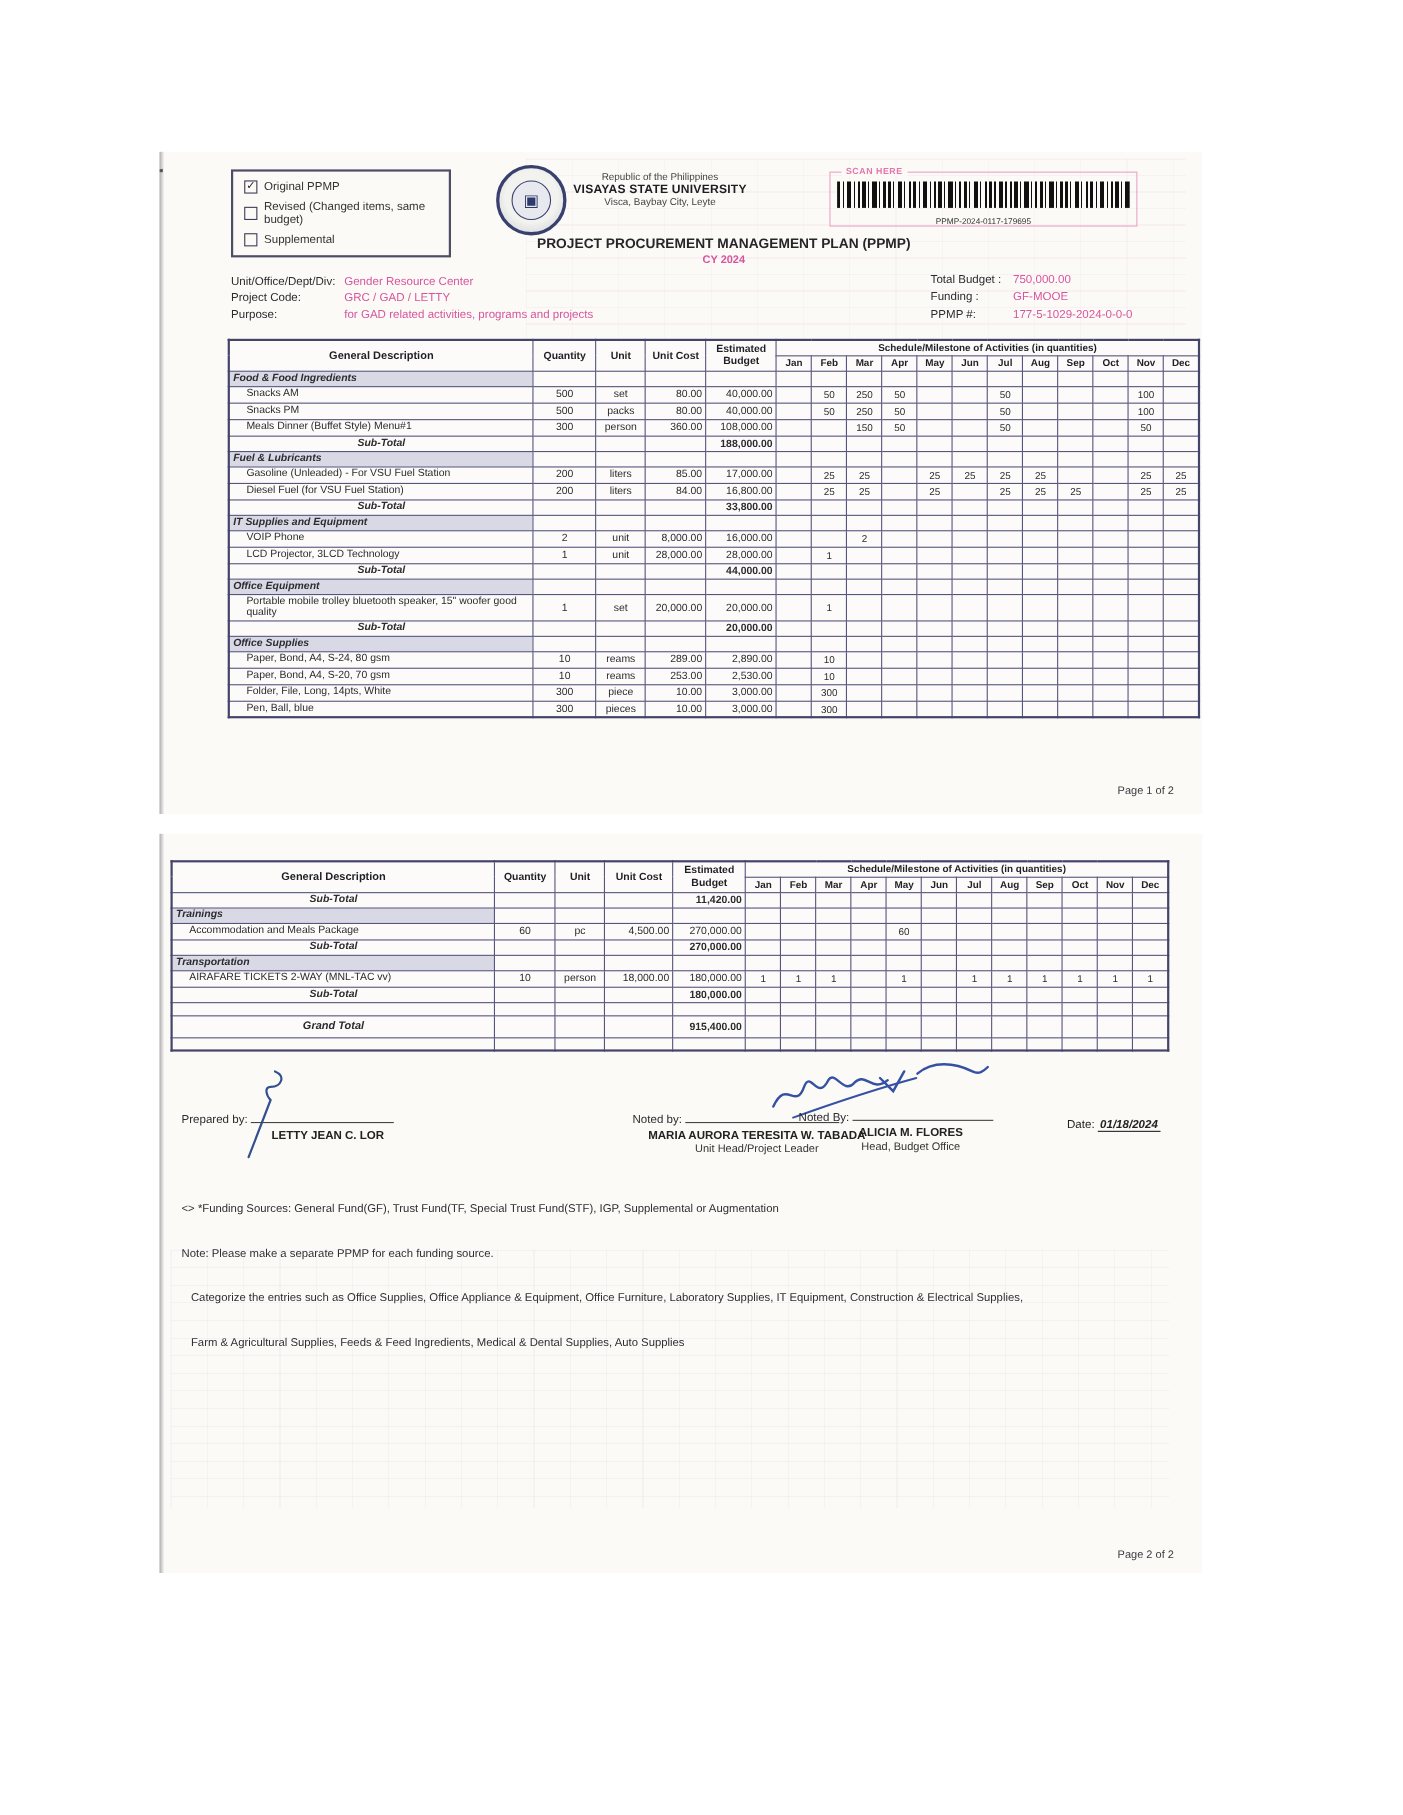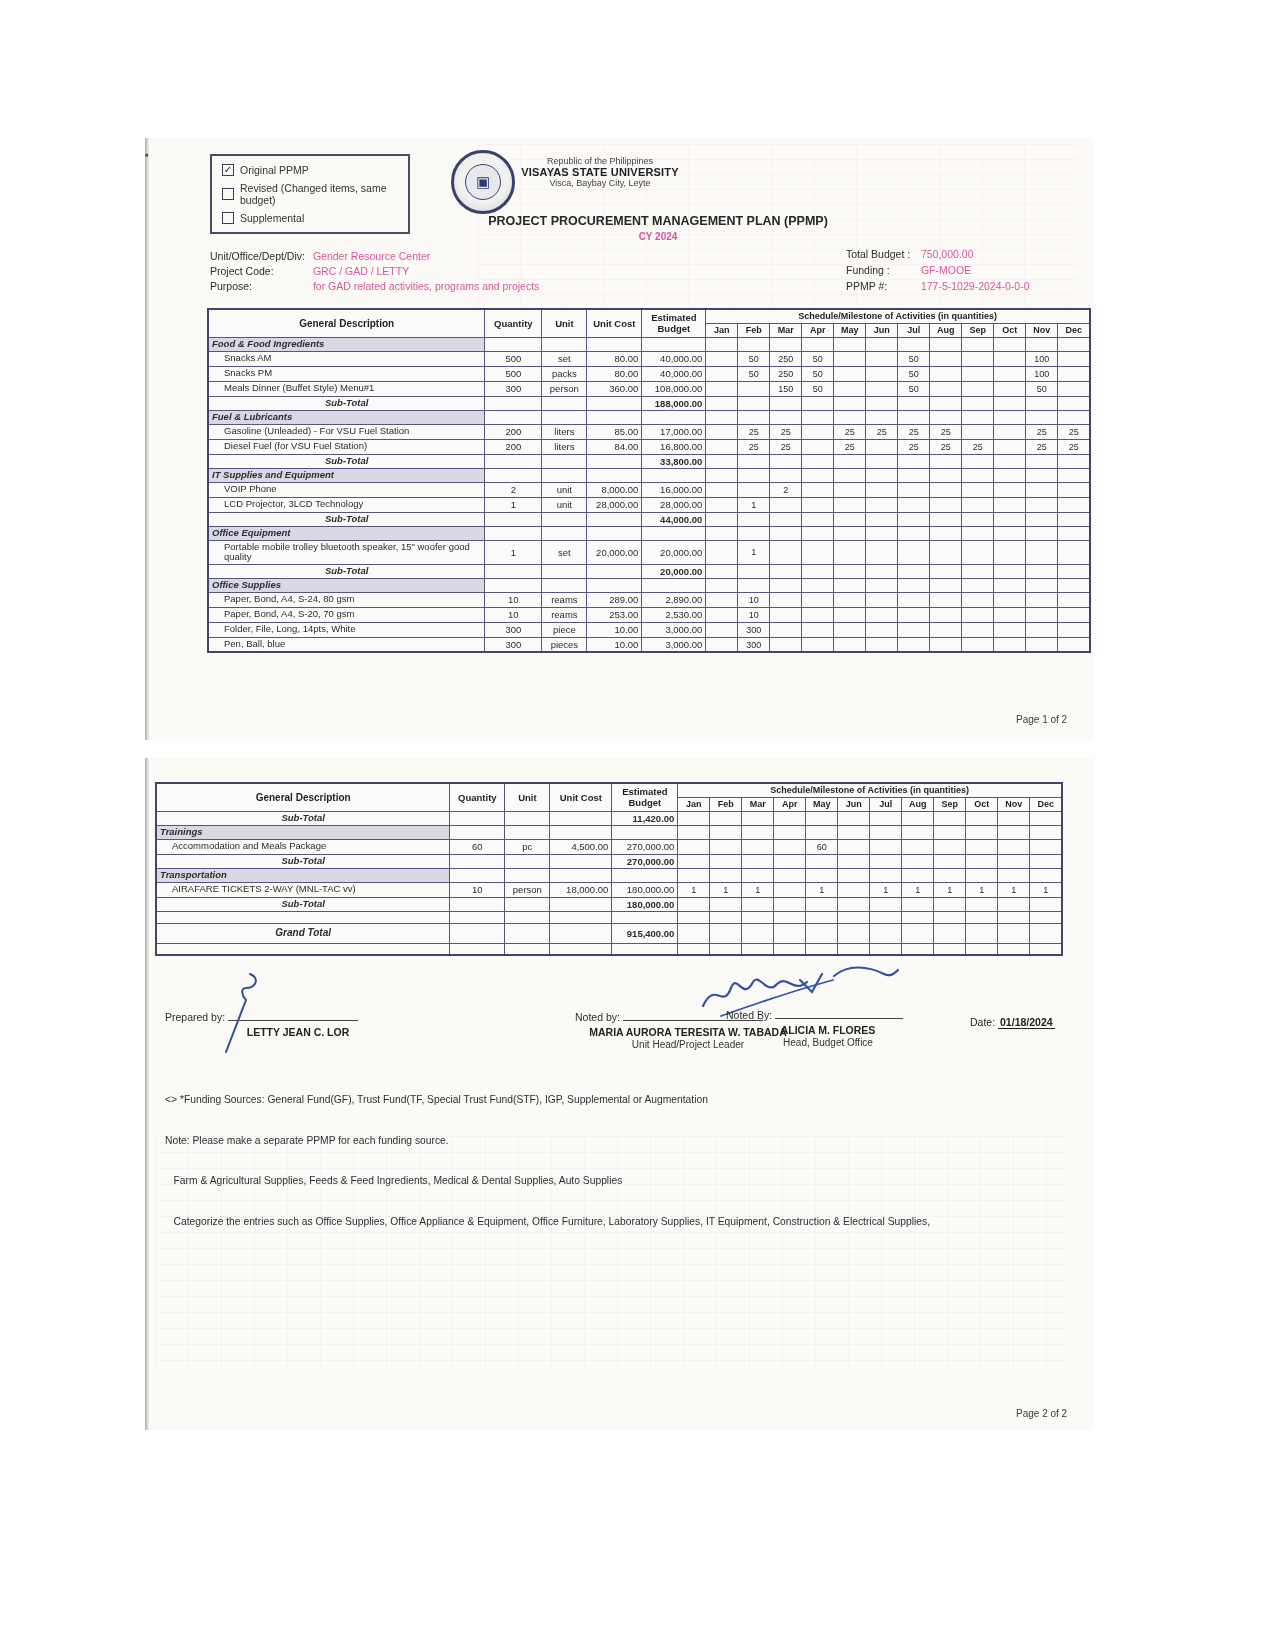--- a/index.html
+++ b/index.html
@@ -74,21 +74,21 @@
 
   .pageno{position:absolute;font-size:10px;color:#3b3b40;}
 
   
   .sig-label{position:absolute;font-size:10.5px;color:#2c2c30;}
   .sig-line{display:inline-block;border-bottom:1px solid #444;height:10px;}
   .sig-name{position:absolute;font-size:10.5px;font-weight:bold;color:#222;text-align:center;}
   .sig-title{position:absolute;font-size:10px;color:#333;text-align:center;}
   .sig-svg{position:absolute;}
   .date-line{position:absolute;font-size:10.5px;color:#222;}
-  .date-line .dv{font-weight:bold;border-bottom:1.4px solid #222;padding:0 2px;}
+  .date-line .dv{font-weight:bold;border-bottom:1.4px solid #222;padding:0 2px;font-style:italic;}
 
   .footnotes{position:absolute;font-size:10.3px;color:#2e2e33;line-height:13.5px;white-space:pre;}
 
   
   .ghost{position:absolute;pointer-events:none;
     background:
       repeating-linear-gradient(180deg, rgba(90,90,140,.35) 0 1px, transparent 1px 16px),
       repeating-linear-gradient(90deg, rgba(90,90,140,.28) 0 1px, transparent 1px 33px);
     opacity:.14;filter:blur(.4px);}
   .ghost-pink{position:absolute;pointer-events:none;
@@ -124,20 +124,25 @@
   <div class="seal">
     <div class="seal-in">▣</div>
   </div>
 
   <div class="uni">
     <div class="uni-l1">Republic of the Philippines</div>
     <div class="uni-l2">VISAYAS STATE UNIVERSITY</div>
     <div class="uni-l3">Visca, Baybay City, Leyte</div>
   </div>
 
+  <div class="scanbox">
+    <span class="scan-label">SCAN HERE</span>
+    <div class="barcode"></div>
+    <div class="scan-code">PPMP-2024-0117-179695</div>
+  </div>
 
   <div class="doc-title">PROJECT PROCUREMENT MANAGEMENT PLAN (PPMP)</div>
   <div class="doc-cy pink">CY 2024</div>
 
   <div class="info-row il" style="left:62px;top:112px;">
     <span class="lbl">Unit/Office/Dept/Div:</span>
     <span class="pink">Gender Resource Center</span>
   </div>
   <div class="info-row il" style="left:62px;top:127px;">
     <span class="lbl">Project Code:</span>
@@ -883,20 +888,20 @@
   <div class="sig-title" style="left:590px;top:279px;width:180px;">Head, Budget Office</div>
 
   <div class="date-line" style="left:822px;top:258px;">
     <span>Date:</span>
     <span class="dv">01/18/2024</span>
   </div>
 
   <div class="footnotes" style="left:17px;top:308px;">
     <div>&lt;&gt; *Funding Sources: General Fund(GF), Trust Fund(TF, Special Trust Fund(STF), IGP, Supplemental or Augmentation</div>
     <div>Note: Please make a separate PPMP for each funding source.</div>
+    <div>   Categorize the entries such as Office Supplies, Office Appliance &amp; Equipment, Office Furniture, Laboratory Supplies, IT Equipment, Construction &amp; Electrical Supplies,</div>
     <div>   Farm &amp; Agricultural Supplies, Feeds &amp; Feed Ingredients, Medical &amp; Dental Supplies, Auto Supplies</div>
-    <div>   Categorize the entries such as Office Supplies, Office Appliance &amp; Equipment, Office Furniture, Laboratory Supplies, IT Equipment, Construction &amp; Electrical Supplies,</div>
   </div>
 
   <div class="ghost" style="left:7px;top:378px;width:908px;height:235px;"></div>
 
   <div class="pageno" style="left:868px;top:650px;">Page 2 of 2</div>
 </div>
 
 </body></html>

